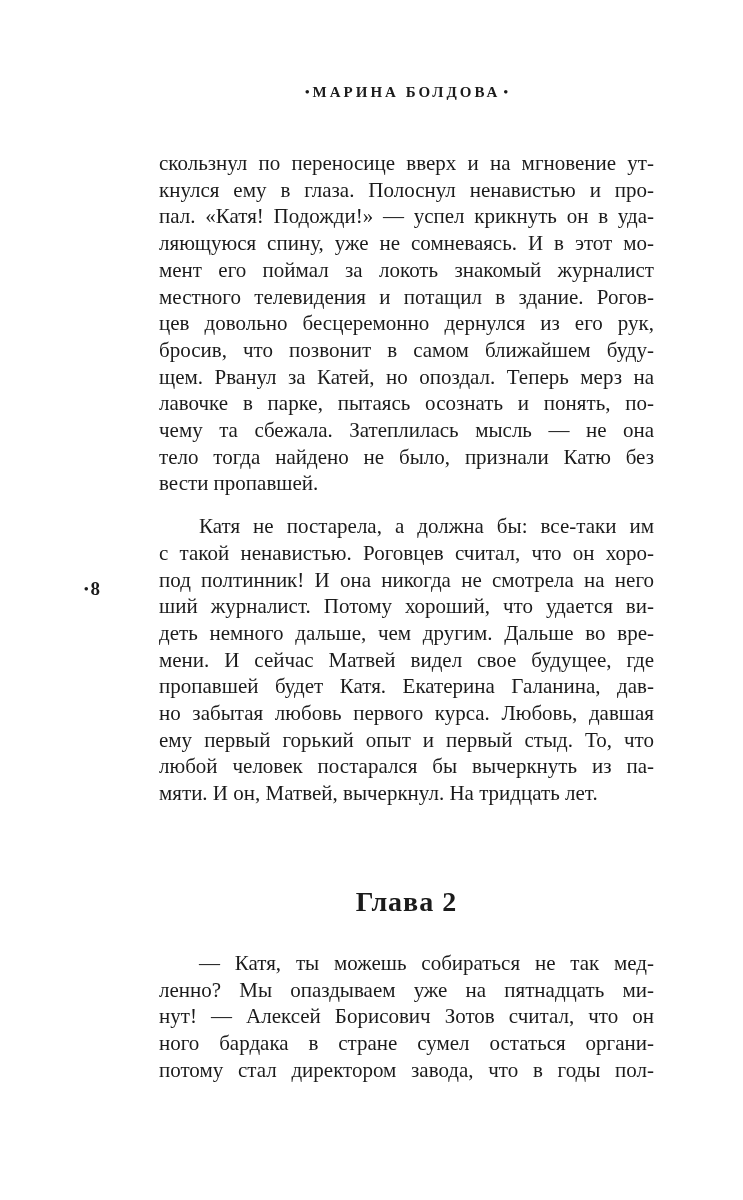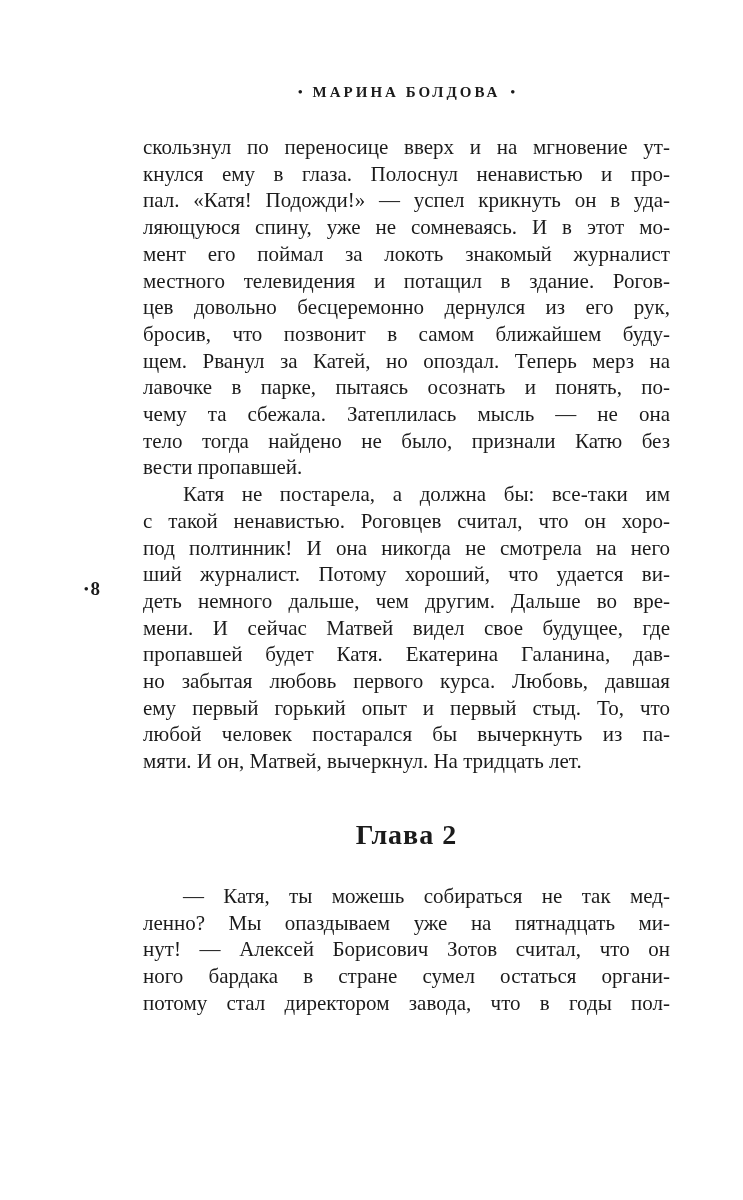--- a/index.html
+++ b/index.html
@@ -40,57 +40,57 @@
     font-size: 15px;
     letter-spacing: 3px;
     white-space: nowrap;
   }
   .running-header .hdr-bullet {
     font-size: 13px;
     letter-spacing: 0;
     vertical-align: 1px;
   }
   .running-header .hdr-author {
-    margin: 0 10px;
+    margin: 0 3px;
   }
   
   .page-marker {
     position: absolute;
     left: 84px;
     top: 578px;
     font-weight: bold;
     font-size: 19px;
     white-space: nowrap;
   }
   .page-marker .pm-bullet {
     font-size: 13px;
     vertical-align: 2px;
     margin-right: 2px;
   }
   .paragraph {
-    margin: 0;
+    margin: 16px;
   }
   .line {
     text-align: justify;
     text-align-last: justify;
     min-height: 26.7px;
   }
   .line.no-stretch {
     text-align-last: left;
   }
   .line.indent {
     text-indent: 40px;
   }
   .chapter-heading {
     text-align: center;
     font-weight: bold;
     font-size: 28px;
     line-height: 36px;
     letter-spacing: 1px;
-    margin: 42px 0 30px 0;
+    margin: 77px 0 30px 0;
   }
 </style>
 </head>
 <body>
 
 <div class="page">
 
   <div class="running-header">
     <span class="hdr-bullet">•</span><span class="hdr-author">МАРИНА БОЛДОВА</span><span class="hdr-bullet">•</span>
   </div>

